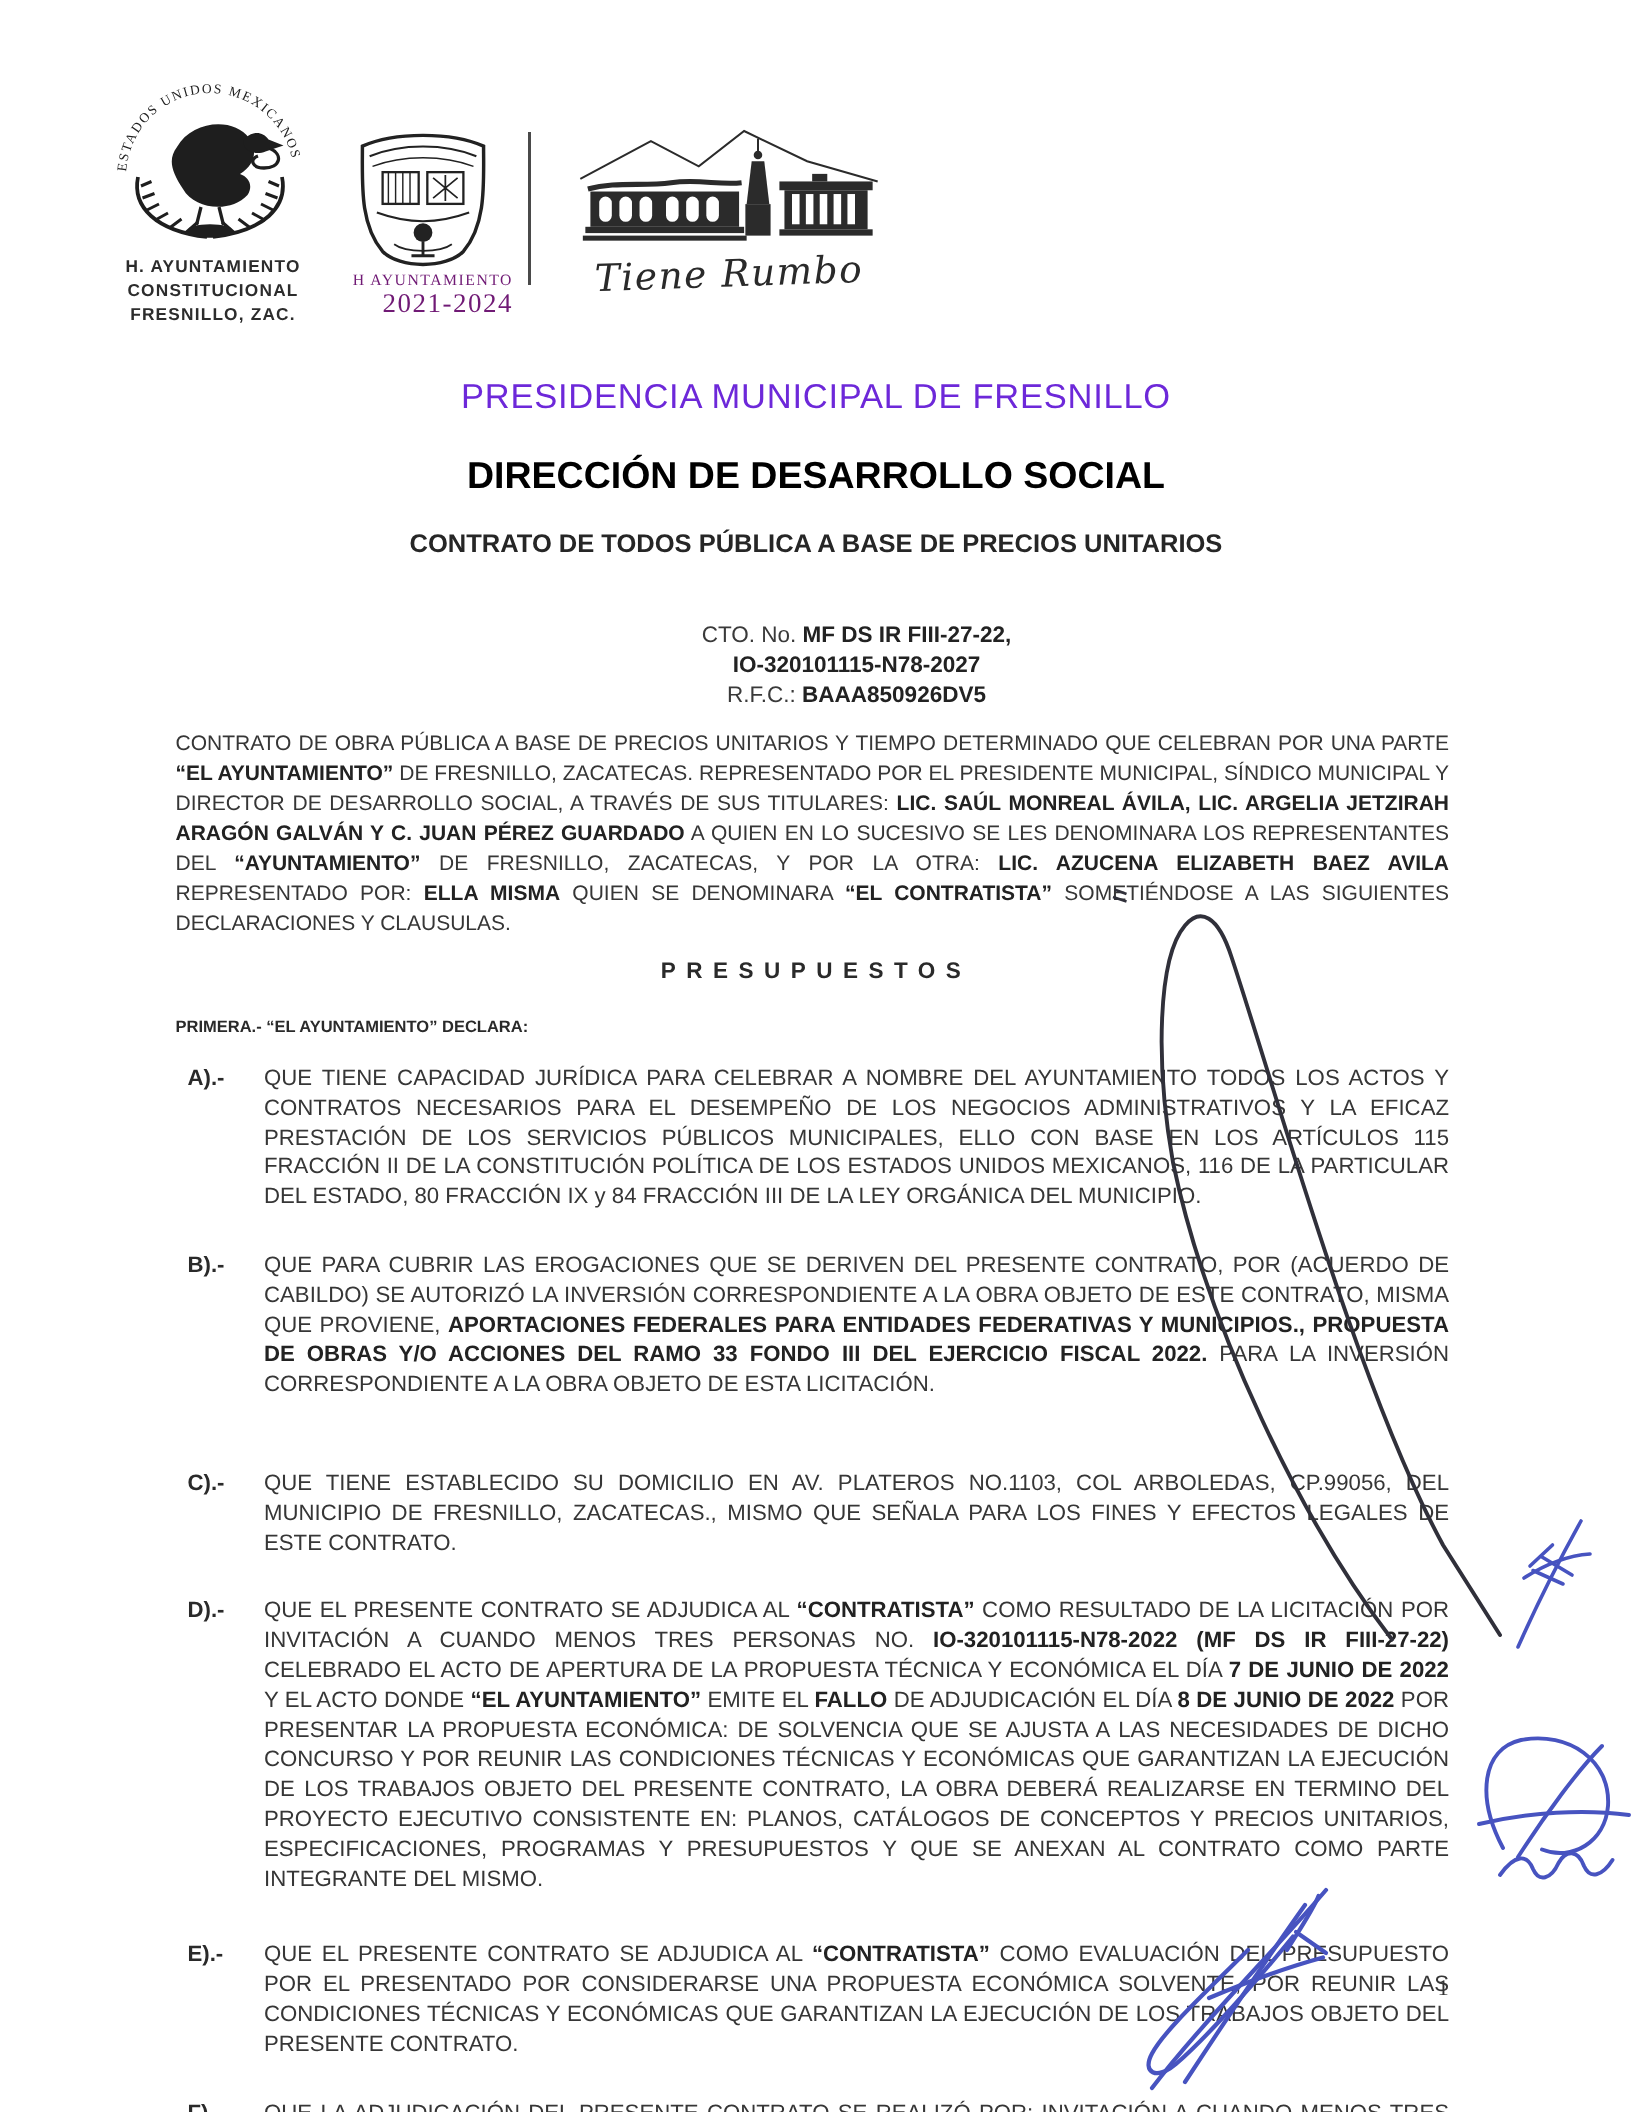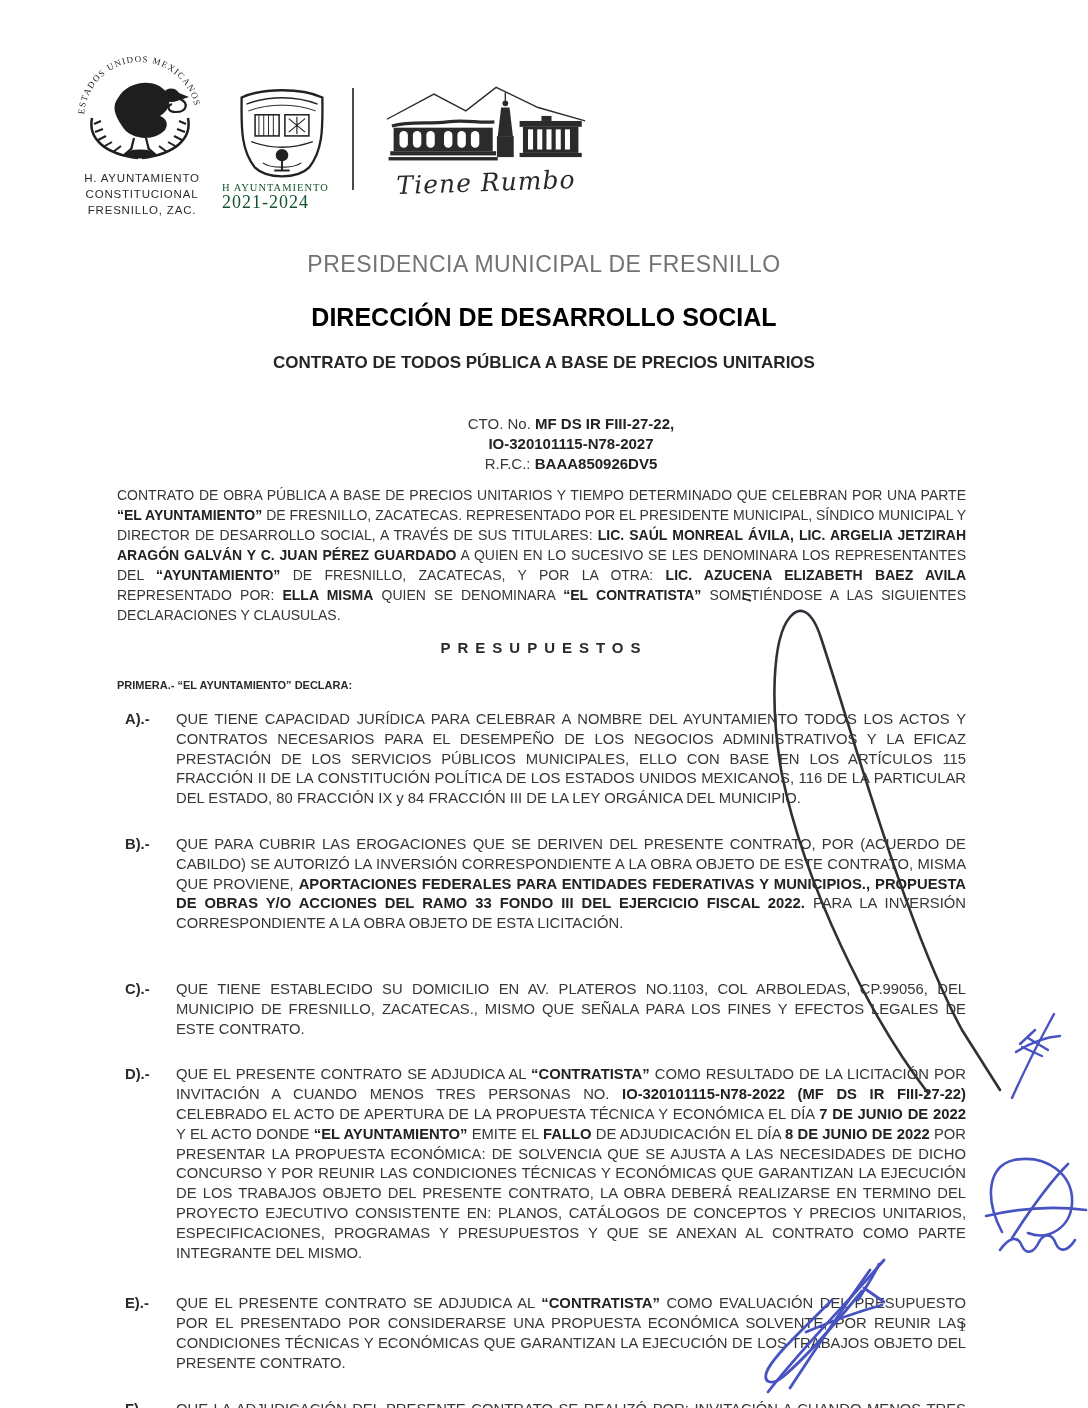--- a/index.html
+++ b/index.html
@@ -6,41 +6,41 @@
   .page{
     position:relative;width:1088px;height:1408px;margin:0 auto;
     background:#ffffff;overflow:hidden;
     font-family:"Liberation Sans", sans-serif;color:#343434;
   }
   
   .letterhead{position:absolute;top:0;left:0;width:100%;height:235px;}
   .eagle-svg{position:absolute;left:68px;top:52px;width:144px;height:118px;}
   .eagle-caption{
     position:absolute;left:52px;top:170px;width:180px;text-align:center;
-    font-size:11.5px;font-weight:normal;color:#2c2c2c;letter-spacing:.8px;line-height:16px;
+    font-size:11.5px;font-weight:bold;color:#2c2c2c;letter-spacing:.8px;line-height:16px;
   }
   .crest-svg{position:absolute;left:233px;top:84px;width:98px;height:100px;}
-  .crest-caption{position:absolute;left:222px;top:182px;width:120px;text-align:left;color:#14532d;}
+  .crest-caption{position:absolute;left:222px;top:182px;width:120px;text-align:right;color:#701a75;}
   .crest-l1{font-family:"Liberation Serif",serif;font-size:10.5px;letter-spacing:1px;}
   .crest-l2{font-family:"Liberation Serif",serif;font-size:18px;letter-spacing:1px;margin-top:-1px;}
   .header-divider{position:absolute;left:352px;top:88px;width:2px;height:102px;background:#4a4a4a;}
   .brand-block{position:absolute;left:366px;top:84px;width:240px;text-align:center;}
   .monument-svg{width:220px;height:84px;display:block;margin:0 auto;}
   .brand-name{
     font-family:"Liberation Serif",serif;font-size:33px;color:#242424;
     letter-spacing:2px;line-height:32px;margin-top:-4px;
   }
   .brand-name::first-letter{font-size:40px;}
   .brand-tagline{
     font-family:"DejaVu Serif",serif;font-style:italic;font-size:25px;color:#2a2a2a;
     transform:rotate(-2deg);margin-top:0px;letter-spacing:1px;
   }
   
   .t1{position:absolute;left:0;top:251px;width:100%;text-align:center;
-      font-size:23px;font-weight:normal;color:#737373;letter-spacing:.5px;margin:0;}
+      font-size:23px;font-weight:normal;color:#6d28d9;letter-spacing:.5px;margin:0;}
   .t2{position:absolute;left:0;top:303px;width:100%;text-align:center;
       font-size:25px;font-weight:bold;color:#000000;margin:0;}
   .t3{position:absolute;left:0;top:353px;width:100%;text-align:center;
       font-size:17px;font-weight:bold;color:#262626;margin:0;}
   .ref-block{position:absolute;left:0;top:414px;width:100%;text-align:center;
       font-size:15px;line-height:20px;color:#3a3a3a;margin-left:27px;}
   .b{font-weight:bold;color:#222;}
   
   .intro{
     position:absolute;left:117px;top:485px;width:849px;margin:0;

